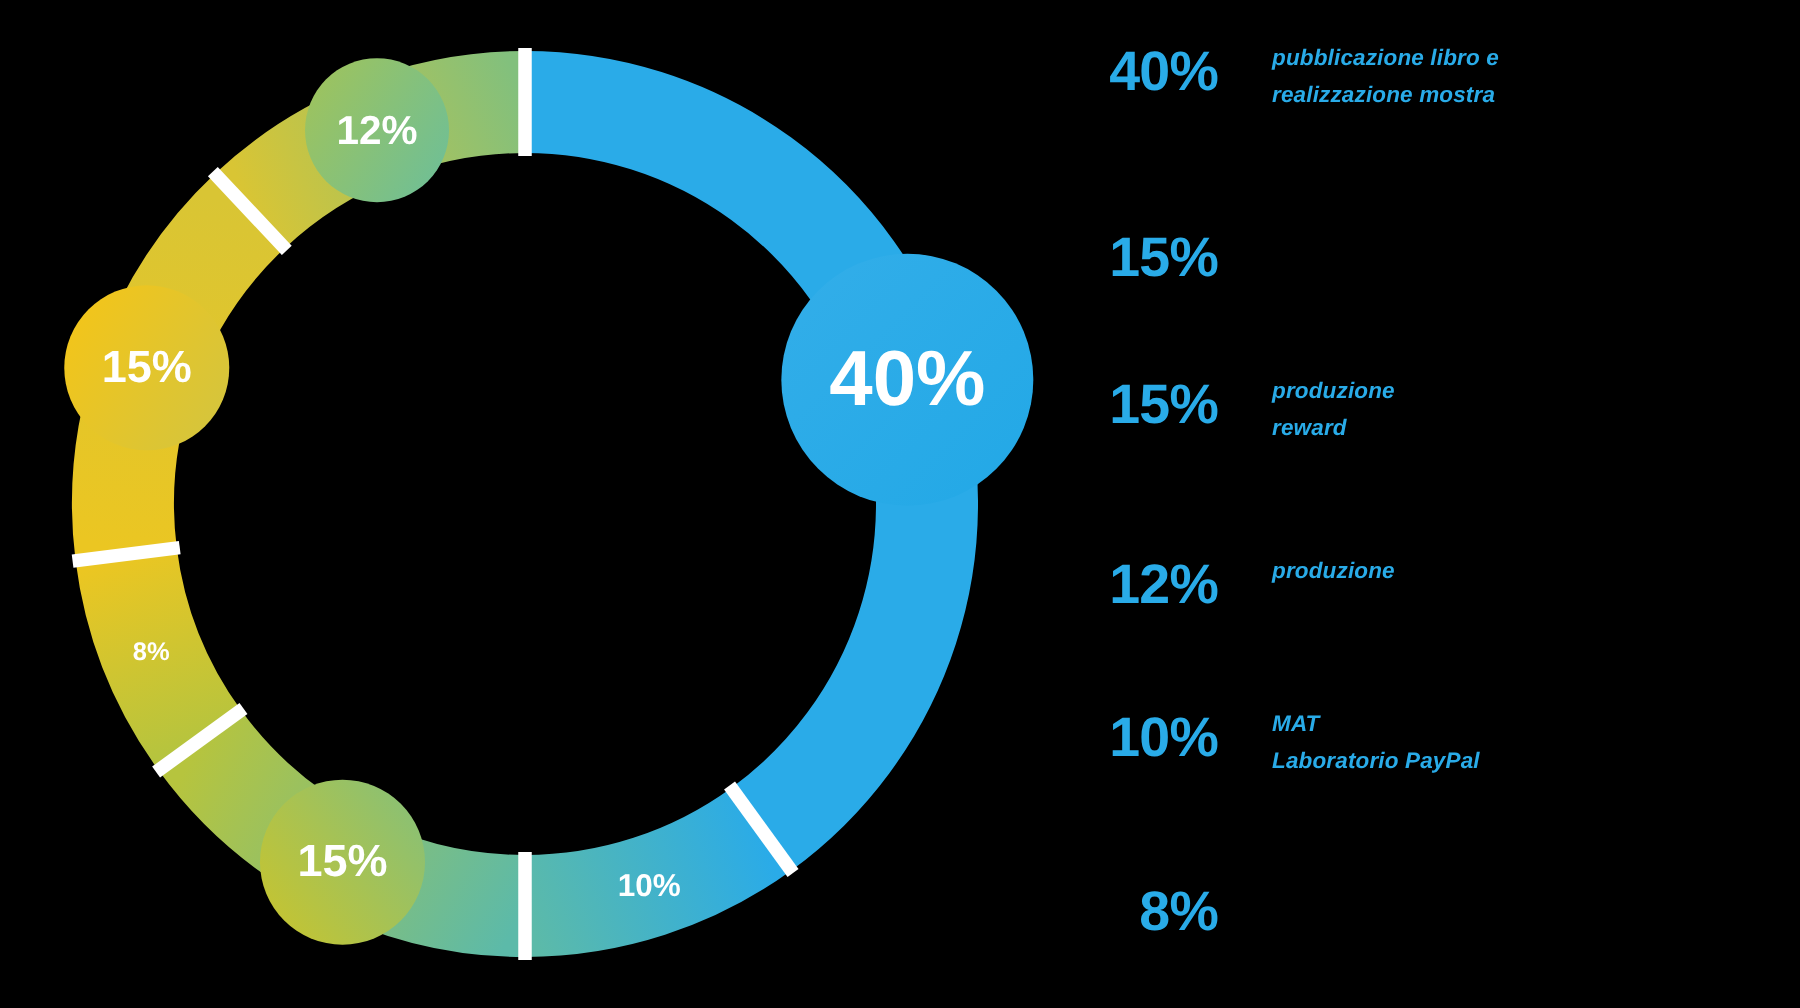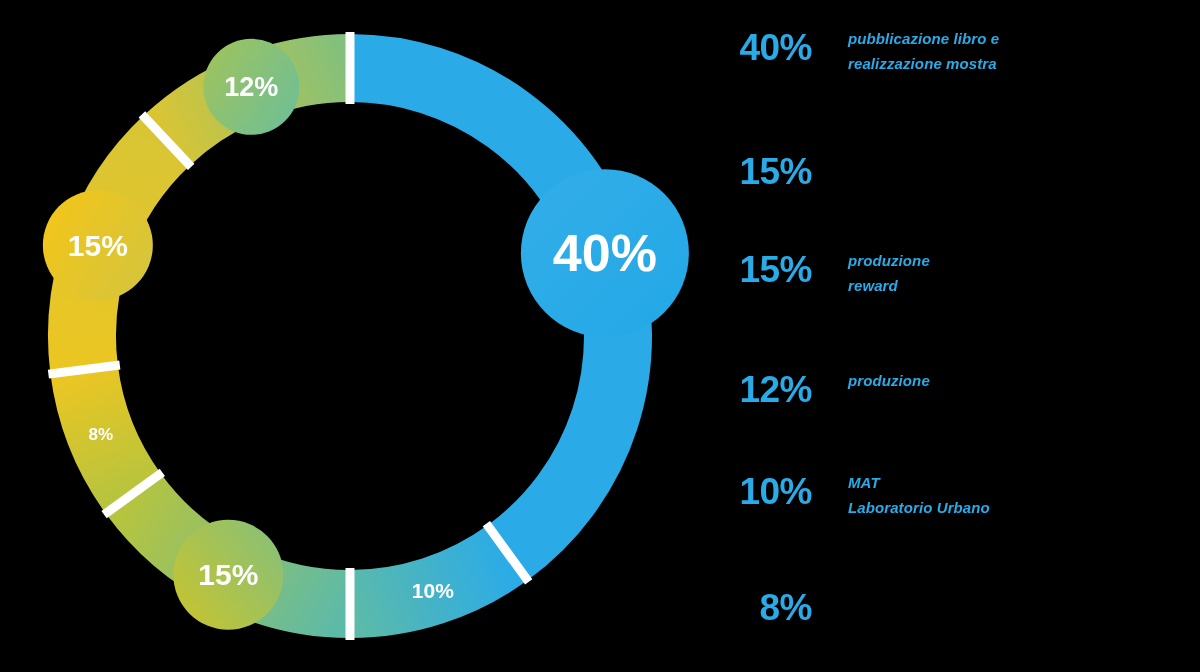--- a/index.html
+++ b/index.html
@@ -280,21 +280,21 @@
       </div>
       <div class="legend-bar-track" style="top: 52px; width: 136px;">
         <div class="legend-bar" style="width: 136px;"></div>
       </div>
     </div>
 
     <div class="legend-row" style="top:470px;">
       <div class="legend-head">
         <div class="legend-pct">10%</div>
         <div class="legend-label">MAT
-Laboratorio Urbano</div>
+Laboratorio PayPal</div>
       </div>
       <div class="legend-bar-track" style="top: 64px; width: 114px;">
         <div class="legend-bar" style="width: 114px;"></div>
       </div>
     </div>
 
     <div class="legend-row" style="top:586px;">
       <div class="legend-head">
         <div class="legend-pct">8%</div>
       </div>

